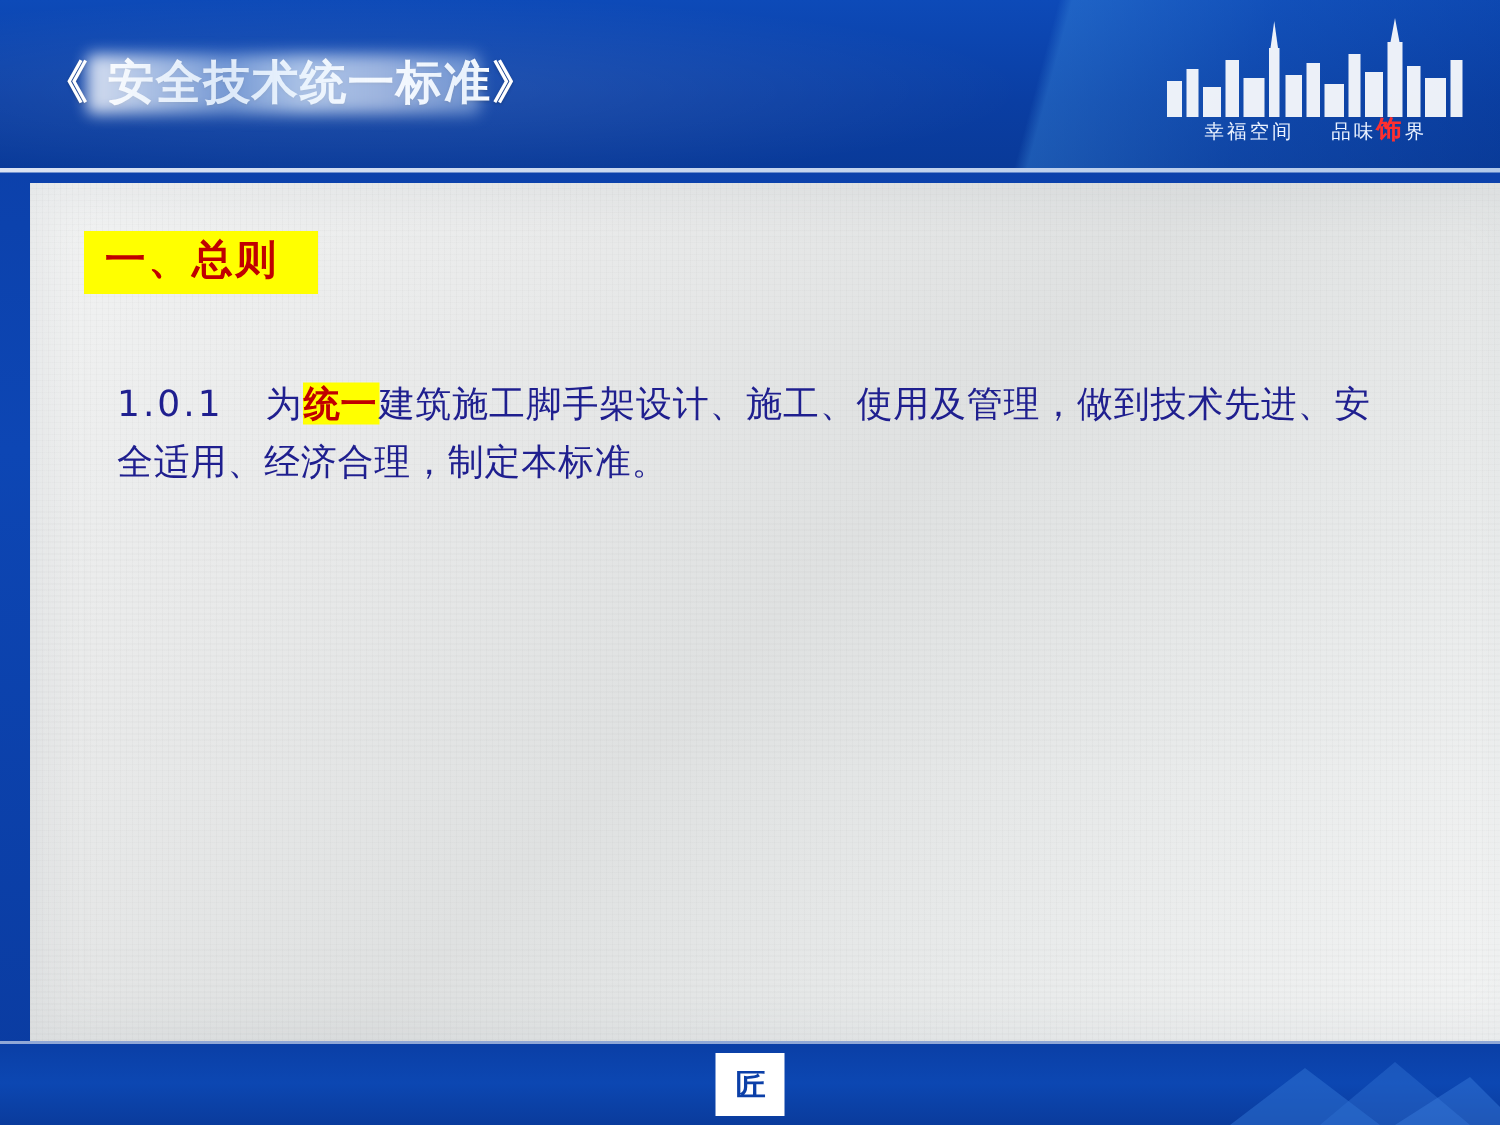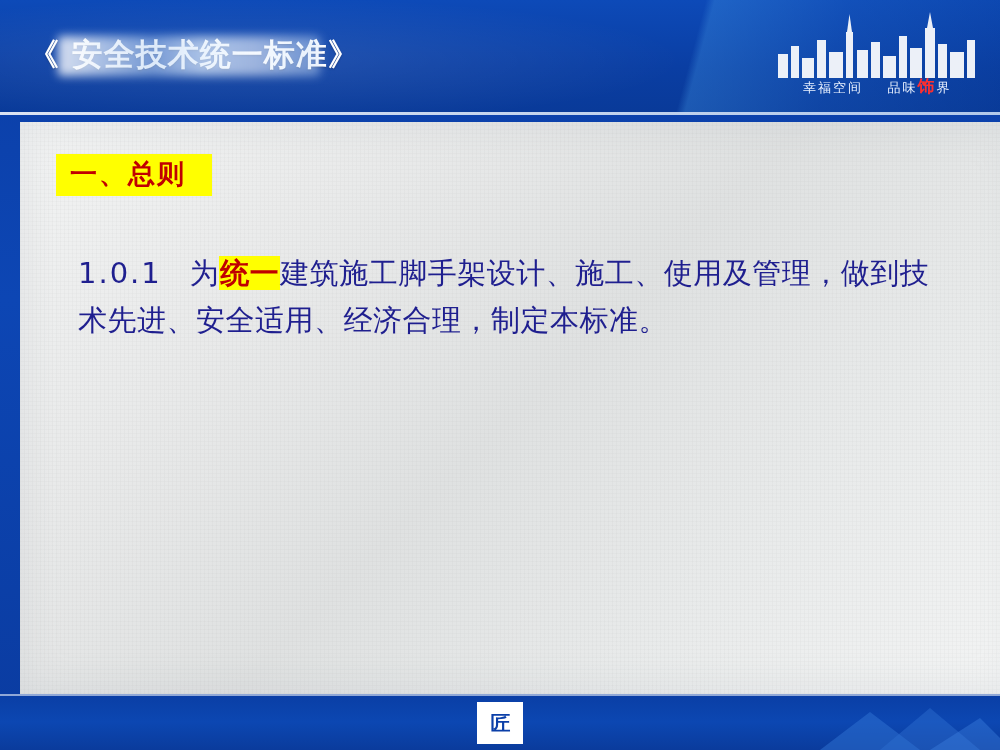--- a/index.html
+++ b/index.html
@@ -124,21 +124,21 @@
     letter-spacing: 2px;
     line-height: 1.2;
   }
 
   
   .body-text {
     position: absolute;
     left: 58px; top: 128px;
     width: 860px;
     color: #1f1f8f;
-    font-size: 29px;
+    font-size: 24px;
     line-height: 1.62;
     letter-spacing: 0.5px;
   }
   .para { margin: 0 0 14px 0; }
   .para .num { letter-spacing: 2px; }
   .gap { display: inline-block; width: 28px; }
   .hl {
     color: #c00000;
     font-weight: bold;
     background: #ffff00;

